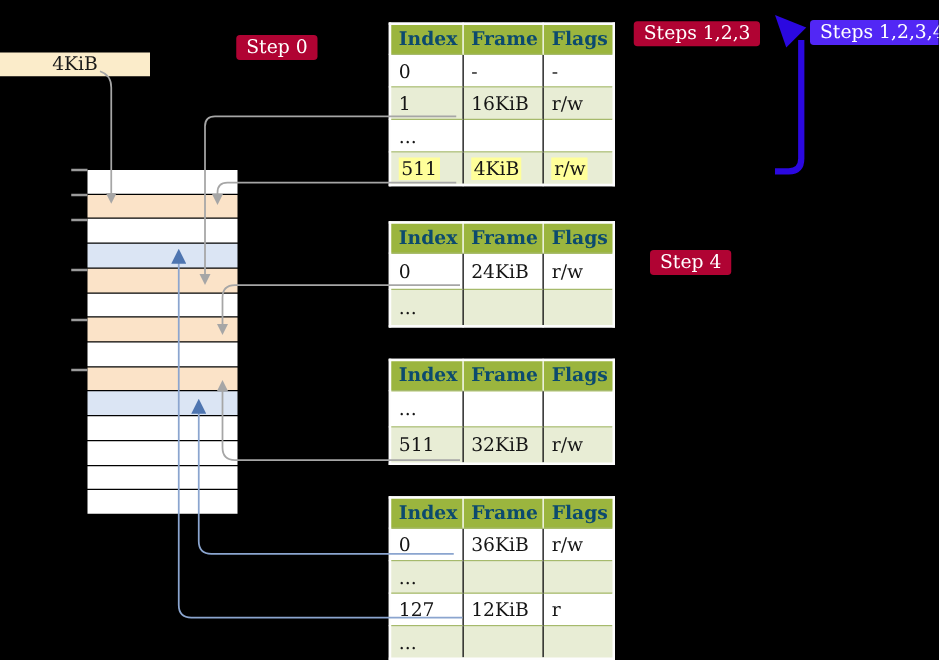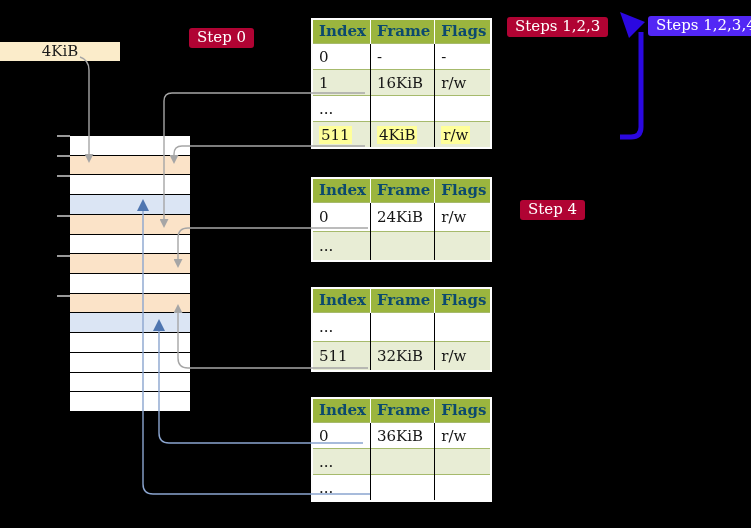--- a/index.html
+++ b/index.html
@@ -198,20 +198,25 @@
             <td>0</td>
             <td>36KiB</td>
             <td>r/w</td>
           </tr>
           <tr>
             <td>...</td>
             <td></td>
             <td></td>
           </tr>
           <tr>
+            <td>127</td>
+            <td>12KiB</td>
+            <td>r</td>
+          </tr>
+          <tr>
             <td>...</td>
             <td></td>
             <td></td>
           </tr>
         </tbody>
       </table>
     </div>
 
   <svg id="overlay" width="751" height="528" viewBox="0 0 751 528">
     <defs>

